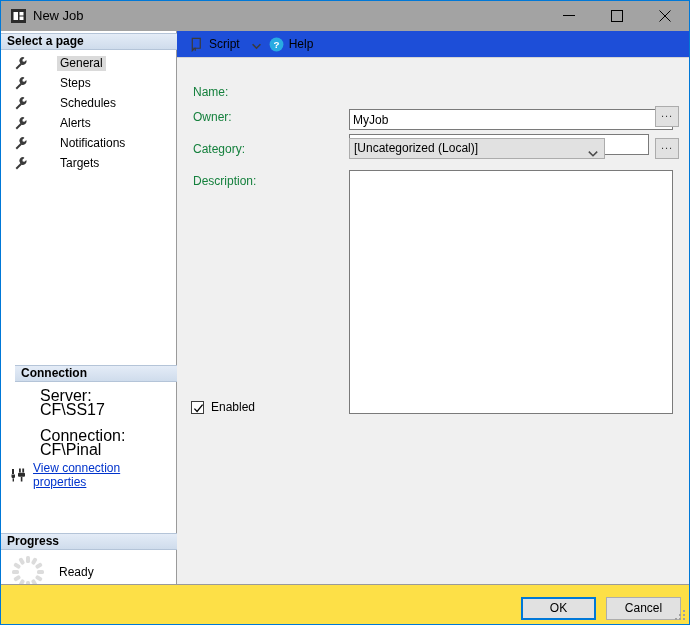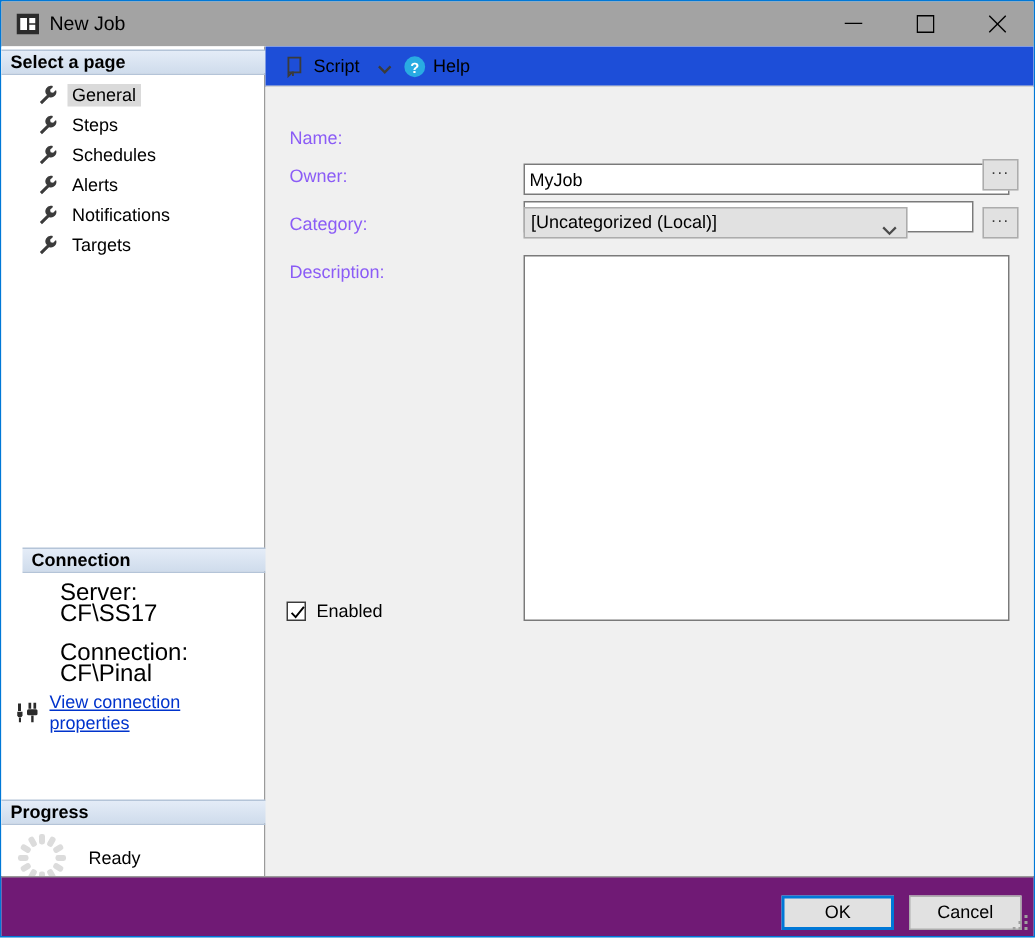--- a/index.html
+++ b/index.html
@@ -99,24 +99,25 @@
   .hdr-progress  { top: 502px; }
 
   .page-list {
     position: absolute;
     left: 0; top: 22px;
     width: 176px;
   }
   .page-item {
     position: relative;
     height: 20px;
-    padding-left: 24px;
+    padding-left: 13px;
     display: flex;
     align-items: center;
     cursor: default;
+    gap: 23px;
   }
   .page-item .wrench { width: 14px; height: 14px; margin-right: 6px; flex: 0 0 auto; }
   .page-item .plabel {
     font-size: 12px;
     padding: 0 3px;
     line-height: 15px;
   }
   .page-item.selected .plabel {
     background: #dadada;
   }
@@ -192,21 +193,21 @@
   .tb-script { margin-left: 8px; }
   .tb-item .tlabel { font-size: 12px; margin-left: 5px; }
   .script-icon { width: 15px; height: 15px; }
   .caret { width: 9px; height: 9px; margin-left: 8px; margin-right: 4px; }
   .help-icon { width: 15px; height: 15px; }
 
   
   .form-label {
     position: absolute;
     font-size: 12px;
-    color: #8b5cf6;
+    color: #15803d;
   }
   .lbl-name  { left: 16px; top: 54px; }
   .lbl-owner { left: 16px; top: 79px; }
   .lbl-cat   { left: 16px; top: 111px; }
   .lbl-desc  { left: 16px; top: 143px; }
 
   .txt {
     position: absolute;
     box-sizing: border-box;
     border: 1px solid #7a7a7a;
@@ -290,21 +291,21 @@
   }
   .chk-box svg { position: absolute; left: 1px; top: 1px; }
   .chk-label { margin-left: 7px; font-size: 12px; }
 
   
   .footer {
     position: absolute;
     left: 0; top: 583px;
     width: 688px;
     height: 40px;
-    background: #701a75;
+    background: #fde047;
     border-top: 1px solid #9a9a9a;
     box-sizing: border-box;
   }
   .dlg-btn {
     position: absolute;
     top: 12px;
     width: 75px; height: 23px;
     box-sizing: border-box;
     background: #e1e1e1;
     border: 1px solid #adadad;

